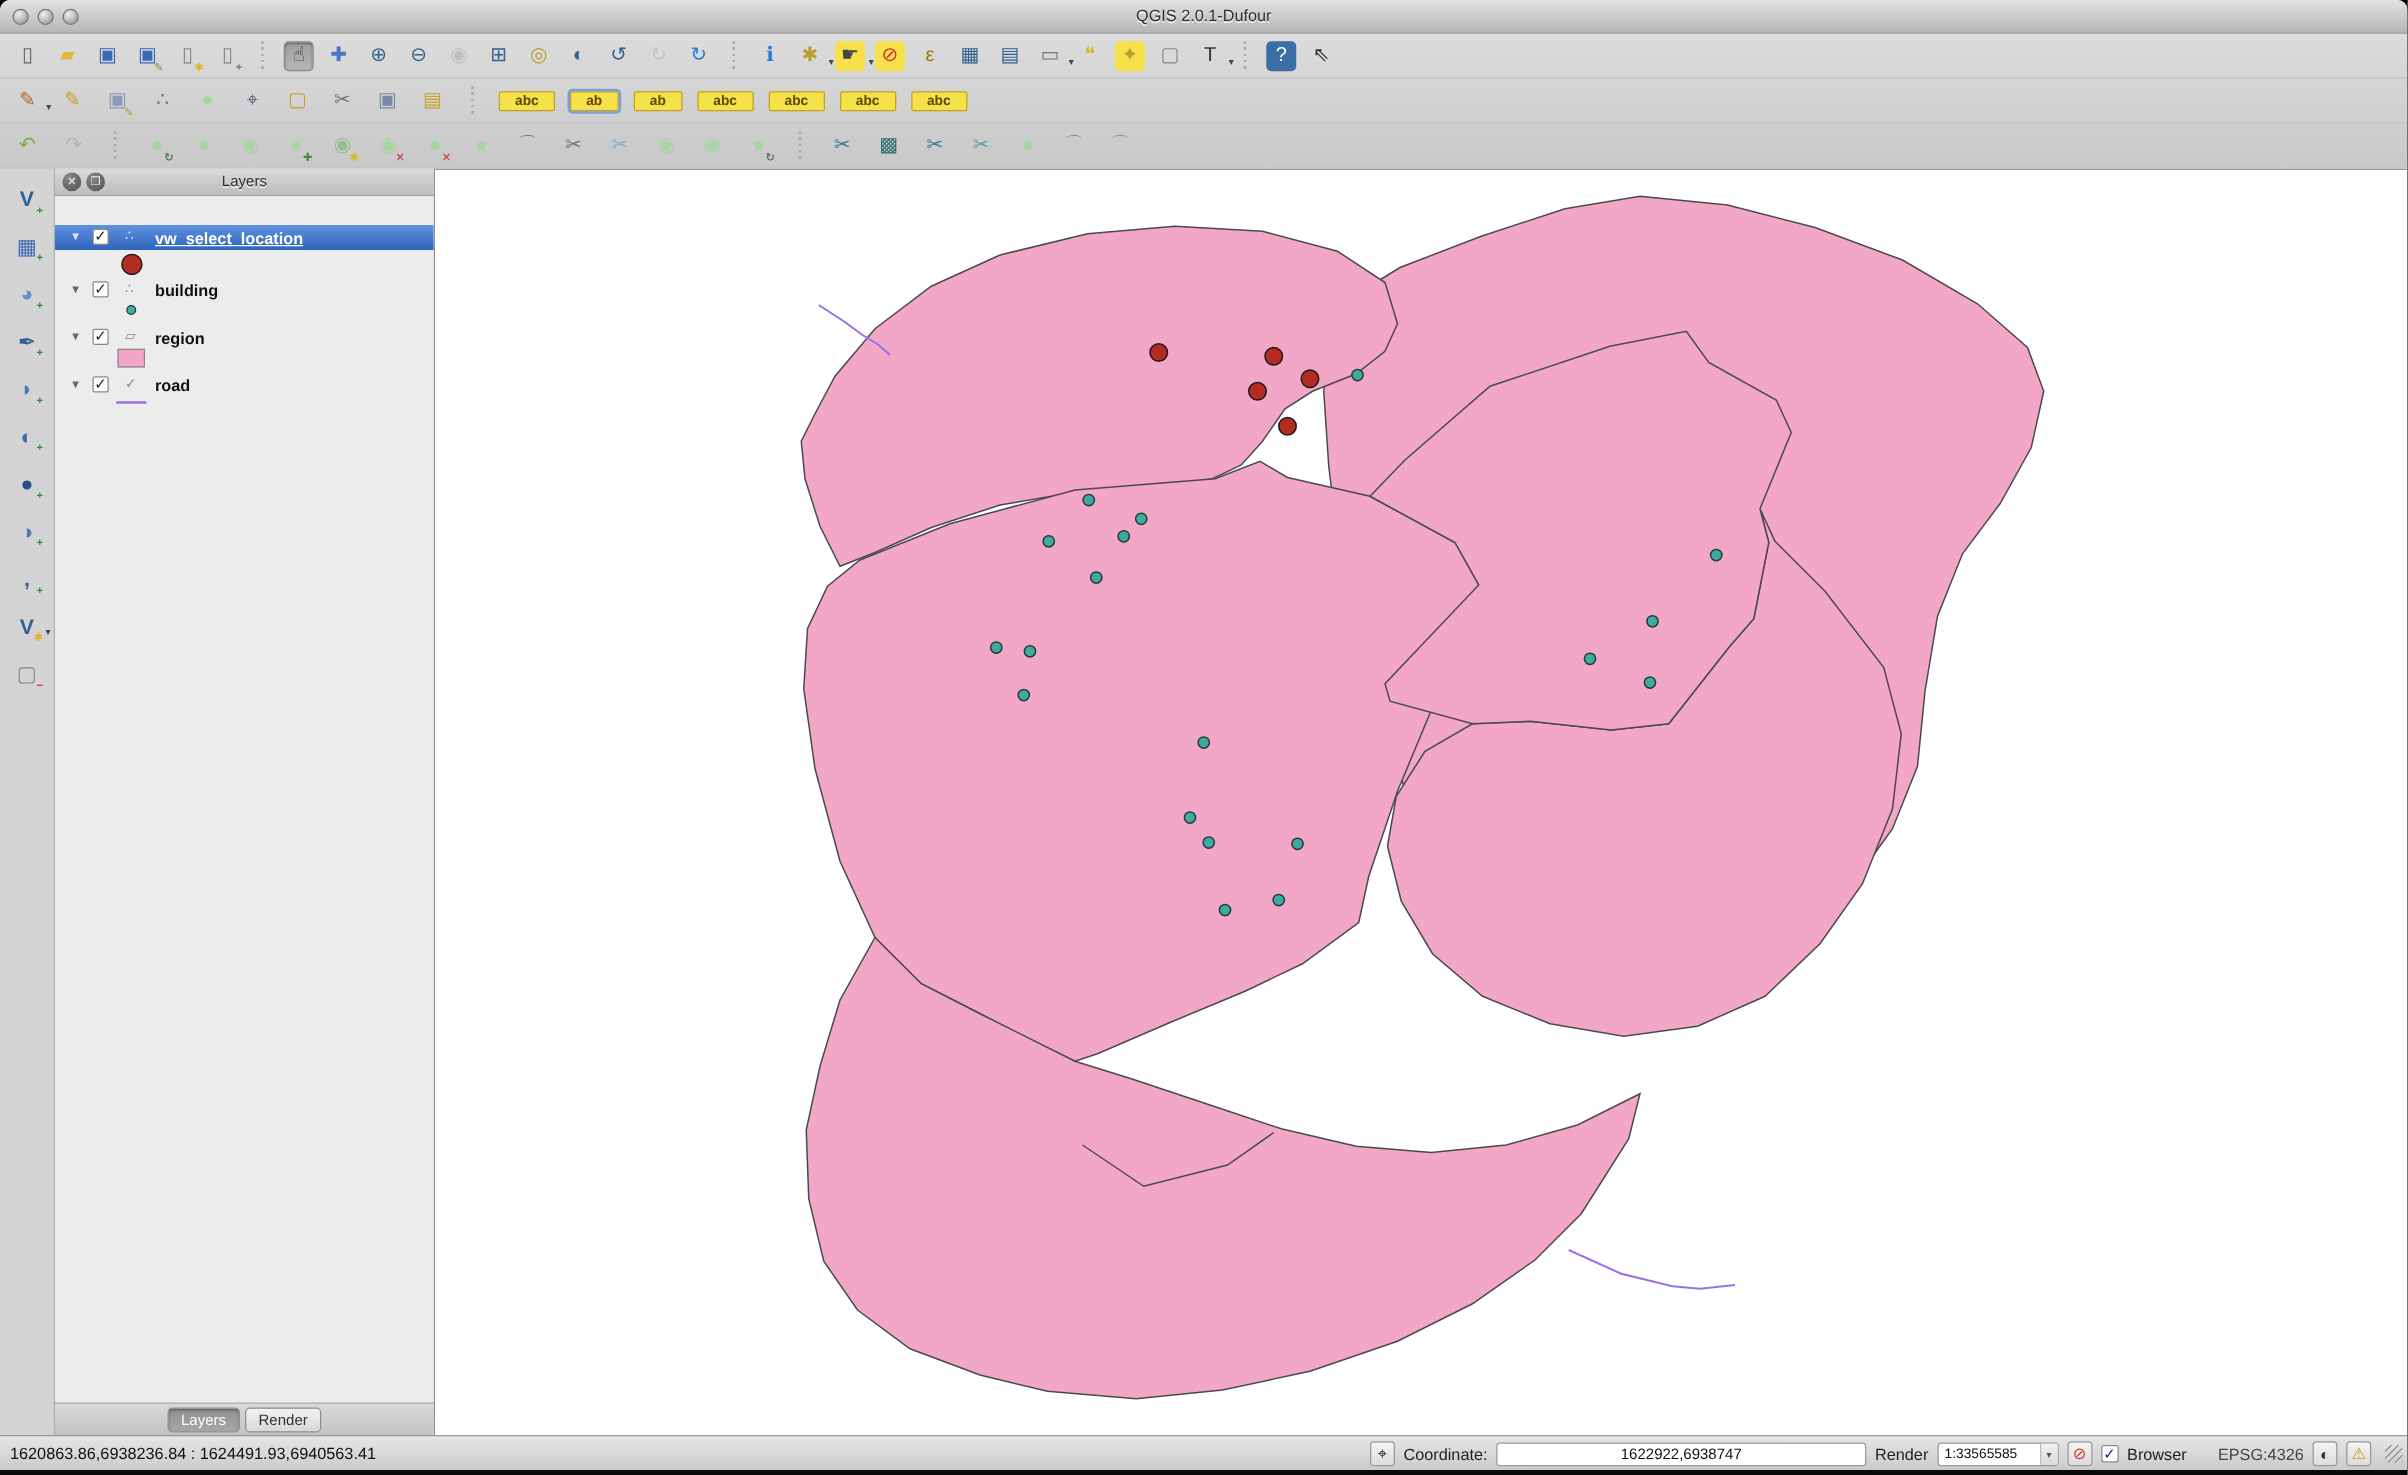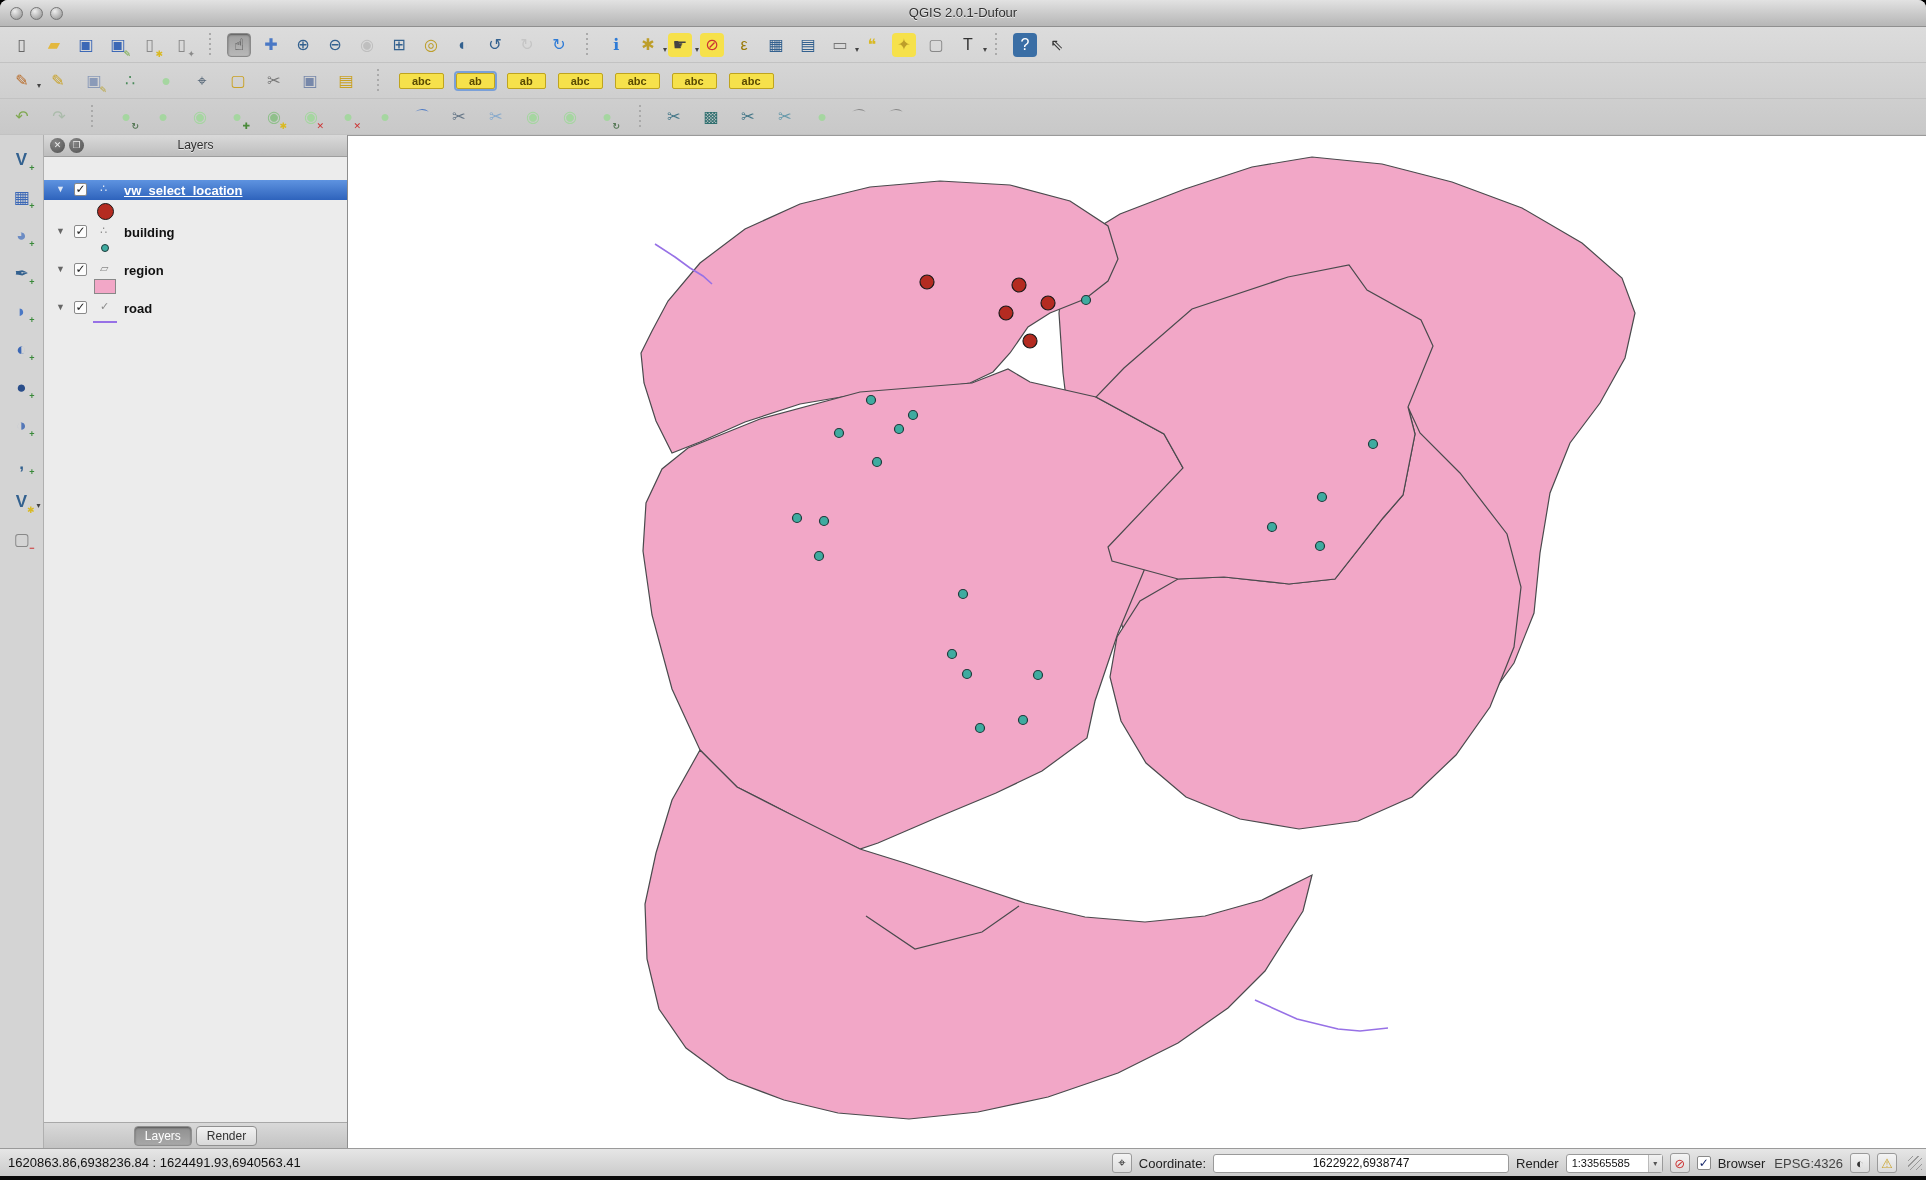--- a/index.html
+++ b/index.html
@@ -65,21 +65,21 @@
 
   #map{position:relative;flex:1;background:#FFFFFF;border-top:1px solid #9A9A9A;}
   #mapsvg{position:absolute;left:0;top:0;}
 
   
   #statusbar{position:absolute;left:0;top:1148px;width:1926px;height:28px;
     background:linear-gradient(#E6E6E6,#CBCBCB);border-top:1px solid #9A9A9A;}
   #extent-text{position:absolute;left:8px;top:6px;font-size:13px;color:#111;}
   #status-right{position:absolute;right:4px;top:0;height:28px;display:flex;align-items:center;gap:7px;}
   .slabel{font-size:13px;color:#222;}
-  .slabel.epsg{color:#444;margin-left:2px;}
+  .slabel.epsg{color:#444;margin-left:18px;}
   .sbtn{width:20px;height:20px;border:1px solid #9A9A9A;border-radius:3px;background:linear-gradient(#F4F4F4,#DCDCDC);
     display:flex;align-items:center;justify-content:center;font-size:13px;color:#333;}
   #coord-input{width:296px;height:19px;border:1px solid #9A9A9A;border-radius:3px;background:#FFF;
     font-size:12px;text-align:center;color:#111;font-family:"Liberation Sans",sans-serif;}
   #scale-combo{width:97px;height:19px;border:1px solid #9A9A9A;border-radius:3px;background:#FFF;
     display:flex;align-items:center;font-size:11px;color:#111;padding-left:5px;position:relative;}
   #scale-combo .dd{position:absolute;right:0;top:0;width:14px;height:100%;border-left:1px solid #BBB;
     display:flex;align-items:center;justify-content:center;font-size:8px;color:#555;background:linear-gradient(#F2F2F2,#DADADA);}
   #render-check{width:14px;height:14px;background:#FFF;border:1px solid #8A8A8A;border-radius:2px;
     font-size:12px;line-height:12px;text-align:center;color:#15266B;font-weight:bold;}

